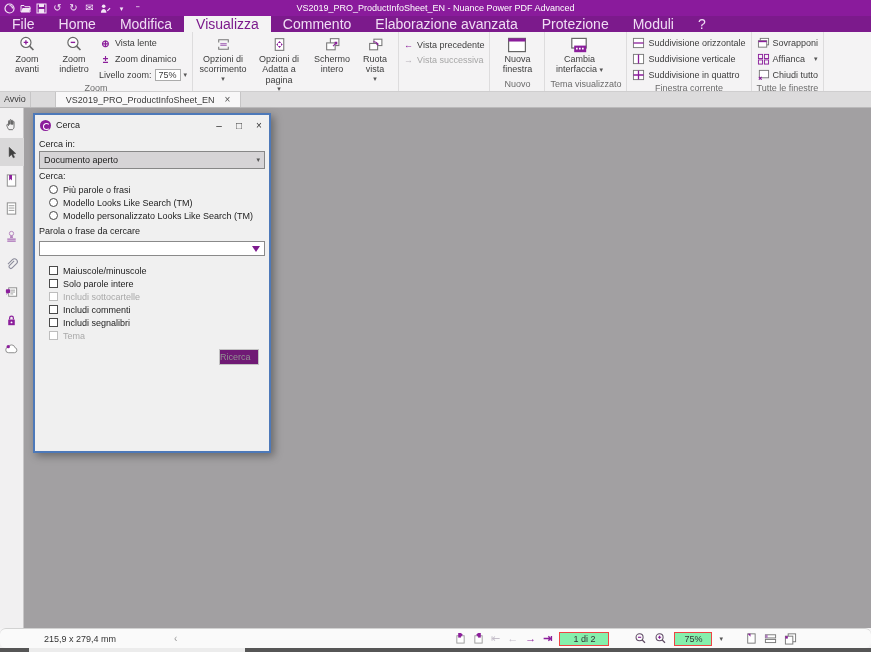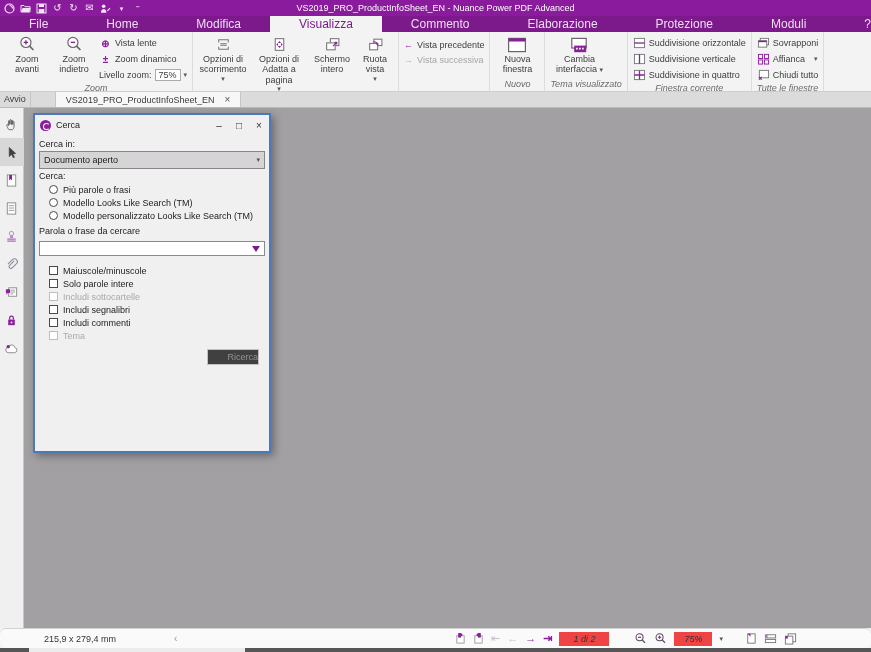--- a/index.html
+++ b/index.html
@@ -7,29 +7,29 @@
   .window { width:871px; height:652px; display:flex; flex-direction:column; position:relative; overflow:hidden; background:#f4f3f4; }
 
   
   .titlebar { height:16px; background:#8a1b9c; display:flex; align-items:center; position:relative; flex:none; }
   .qat { display:flex; align-items:center; gap:5px; padding-left:4px; z-index:2; }
   .qat .ic { width:11px; height:11px; display:flex; align-items:center; justify-content:center; color:#f3e6f6; font-size:10px; line-height:1; }
   .win-title { position:absolute; left:0; right:0; text-align:center; color:#fff; font-size:9px; }
 
   
   .menubar { height:16px; background:#7c1a8c; display:flex; flex:none; }
-  .mtab { color:#f0ddf4; font-size:12px; line-height:16px; padding:0 29px; cursor:default; }
+  .mtab { color:#f0ddf4; font-size:14px; line-height:16px; padding:0 12px; cursor:default; }
   .mtab.active { background:#f4f3f4; color:#7c1a8c; }
 
   
   .ribbon { height:60px; background:#f4f3f4; border-bottom:1px solid #cfcecf; display:flex; flex:none; font-size:9px; color:#3d3d3d; }
   .rgroup { display:flex; flex-direction:column; border-right:1px solid #dddcdd; padding:2px 5px 0 5px; }
   .rgroup.nolabel .gbody { padding-top:2px; }
   .gbody { flex:1; display:flex; align-items:flex-start; gap:3px; }
-  .glabel { text-align:center; color:#6b6b6b; font-size:9px; padding:1px 0 2px;font-style:italic; }
+  .glabel { text-align:center; color:#6b6b6b; font-size:9px; padding:1px 0 2px; }
   .bigbtn { width:44px; display:flex; flex-direction:column; align-items:center; text-align:center; line-height:1.15; padding-top:1px; }
   .bigbtn .ic { height:19px; display:flex; align-items:center; }
   .smallrow { display:flex; align-items:center; gap:3px; height:14px; white-space:nowrap; }
   .smallrow .ic { width:13px; display:flex; justify-content:center; }
   .pp { color:#8b1e9b; font-weight:bold; font-size:10px; }
   .combo { height:12px; background:#fff; border:1px solid #ababab; display:flex; align-items:center; gap:6px; padding:0 3px; font-size:9px; }
   .dd { font-size:7px; color:#555; }
   .navcol { display:flex; flex-direction:column; gap:2px; padding-top:2px; }
   .navrow { display:flex; align-items:center; gap:4px; height:13px; white-space:nowrap; }
   .arrow-purple { color:#8b1e9b; font-weight:bold; }
@@ -62,30 +62,30 @@
   .dselect { height:18px; background:#d6d4d6; border:1px solid #878787; display:flex; align-items:center; padding:0 4px; }
   .dselect .dd { margin-left:auto; }
   .optrow { display:flex; align-items:center; gap:5px; height:13px; margin-left:10px; }
   .radio { width:9px; height:9px; border:1px solid #4a4a4a; border-radius:50%; background:#fff; position:relative; flex:none; }
   .radio.sel::after { content:""; position:absolute; left:2px; top:2px; width:3px; height:3px; border-radius:50%; background:#1a1a1a; }
   .checkbox { width:9px; height:9px; border:1px solid #4a4a4a; background:#fff; flex:none; }
   .optrow.disabled { color:#a9a9a9; }
   .optrow.disabled .checkbox { border-color:#bdbdbd; }
   .dcombo { height:15px; background:#fff; border:1px solid #8a8a8a; margin:3px 0 8px 0; display:flex; align-items:center; padding:0 4px; }
   .tri { margin-left:auto; width:0; height:0; border-left:4px solid transparent; border-right:4px solid transparent; border-top:6px solid #7d1a8e; }
-  .searchbtn { align-self:flex-end; margin:7px 6px 0 0; width:52px; height:16px; background:#404040; border:1px solid #c2c2c2; color:#929292; text-align:right; line-height:14px; }
+  .searchbtn { align-self:flex-end; margin:7px 6px 0 0; width:40px; height:16px; background:#701a75; border:1px solid #c2c2c2; color:#929292; text-align:left; line-height:14px; }
 
   
   .statusbar { height:20px; background:#fafafa; border-top:1px solid #d2d2d2; position:relative; flex:none; font-size:9px; color:#333;border-radius:6px; }
   .sb-left { position:absolute; left:44px; top:0; height:100%; display:flex; align-items:center; gap:58px; }
   .sb-collapse { color:#999; font-size:10px; }
   .sb-right { position:absolute; left:455px; top:0; height:100%; display:flex; align-items:center; gap:7px; }
   .sb-ic { display:flex; align-items:center; justify-content:center; }
   .nav-a { font-size:11px; line-height:1; }
-  .inset { height:14px; background:#fca5a5; border:7px solid #ef4444; display:flex; align-items:center; justify-content:center;font-style:italic; }
+  .inset { height:14px; background:#86efac; border:1px solid #ef4444; display:flex; align-items:center; justify-content:center; }
   .pagebox { width:50px; }
   .zoombox { width:38px; }
 
   
   .bottomstrip { height:4px; background:#565656; position:relative; flex:none; }
   .strip-light { position:absolute; left:29px; top:0; width:216px; height:100%; background:#ececec; }
 </style>
 </head>
 <body>
 
@@ -469,25 +469,25 @@
         <div class="optrow">
           <span class="checkbox"></span>
           <span>Solo parole intere</span>
         </div>
         <div class="optrow disabled">
           <span class="checkbox"></span>
           <span>Includi sottocartelle</span>
         </div>
         <div class="optrow">
           <span class="checkbox"></span>
+          <span>Includi commenti</span>
+        </div>
+        <div class="optrow">
+          <span class="checkbox"></span>
           <span>Includi segnalibri</span>
-        </div>
-        <div class="optrow">
-          <span class="checkbox"></span>
-          <span>Includi commenti</span>
         </div>
         <div class="optrow disabled">
           <span class="checkbox"></span>
           <span>Tema</span>
         </div>
 
         <div class="searchbtn">Ricerca</div>
       </div>
     </div>
   </div>

